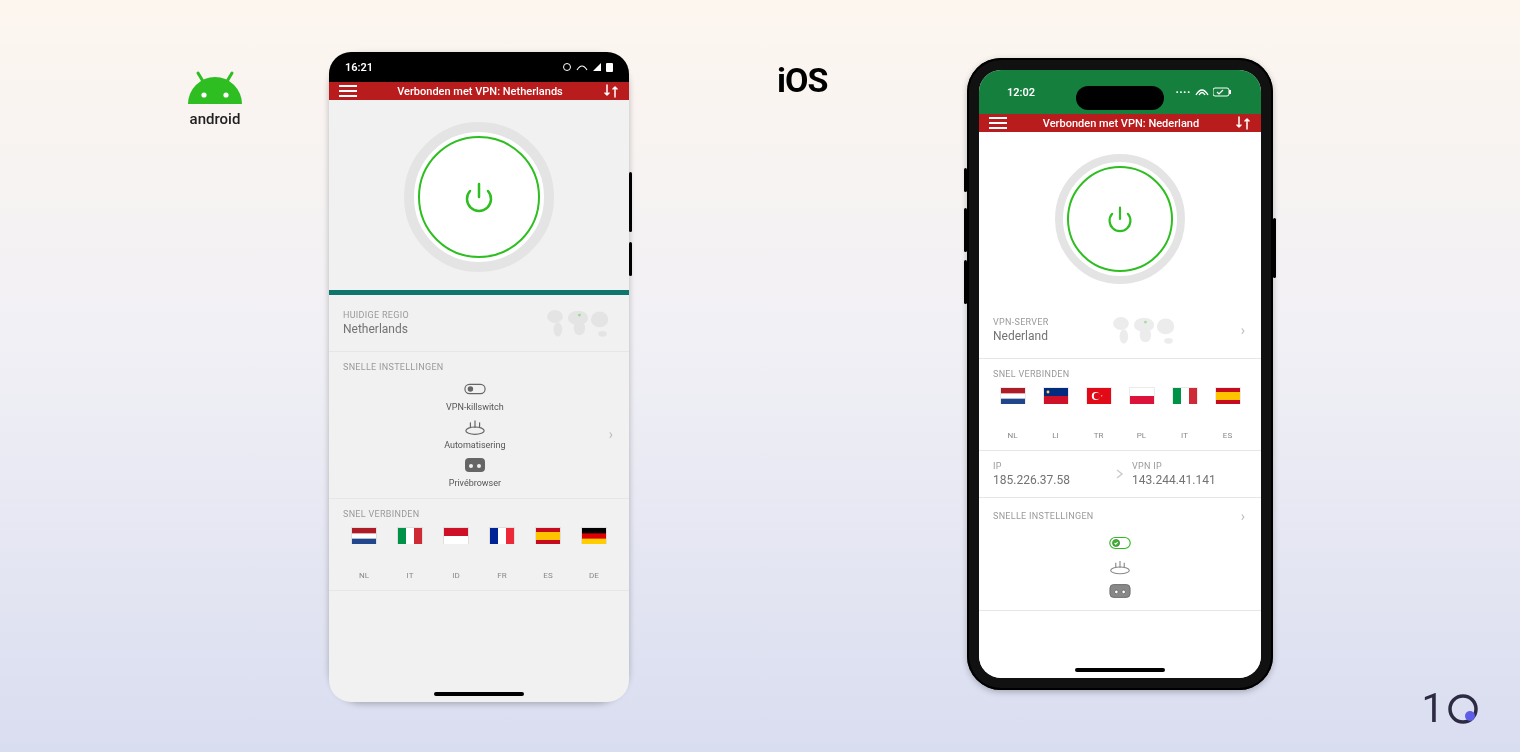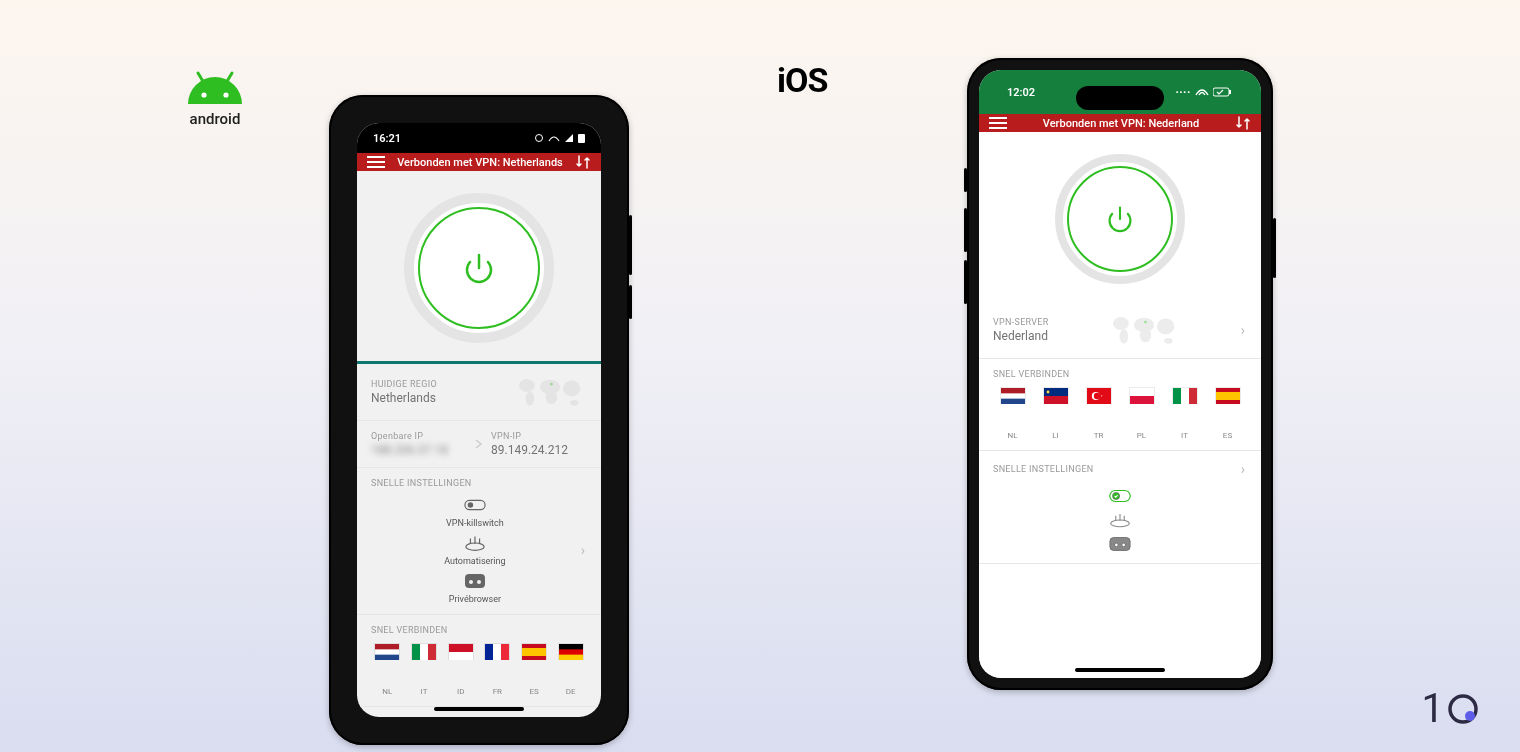--- a/index.html
+++ b/index.html
@@ -1,18 +1,18 @@
 <!DOCTYPE html>
 <html><head>
 <meta charset="utf-8">
 <style>
   * { box-sizing: border-box; margin: 0; padding: 0; font-family: -apple-system, BlinkMacSystemFont, Roboto, Arial, sans-serif; }
   body { width: 1520px; height: 752px; background: linear-gradient(180deg, #fdf6ef 0%, #f1f0f5 45%, #d9ddf0 100%); border-radius: 20px; position: relative; overflow: hidden; }
   .phone { position: absolute; background: #111; border-radius: 34px; box-shadow: inset 0 0 0 2px #000, 0 2px 6px rgba(0,0,0,.25); }
-  .phone.android { left: 329px; top: 52px; width: 300px; height: 650px; padding: 28px; margin-top: 43px; }
+  .phone.android { left: 329px; top: 52px; width: 300px; height: 650px; padding: 0; }
   .phone.ios { left: 967px; top: 58px; width: 306px; height: 632px; padding: 12px; }
   .screen { width: 100%; height: 100%; background: #f1f1f1; border-radius: 22px; overflow: hidden; display: flex; flex-direction: column; position: relative; }
   
   .statusbar { height: 30px; display: flex; align-items: center; justify-content: space-between; padding: 0 16px; font-size: 11px; font-weight: 600; }
   .android .statusbar { background: #000; color: #fff; }
   .ios .statusbar { background: #15803d; color: #fff; height: 44px; padding: 0 28px; }
   .statusbar .right { display: flex; gap: 4px; align-items: center; }
   
   .appbar { background: #b91c1c; color: #fff; height: 18px; display: flex; align-items: center; padding: 0 10px; }
   .appbar .title { flex: 1; text-align: center; font-size: 11px; font-weight: 500; }
@@ -113,51 +113,38 @@
     </div>
 
     <div class="powerwrap">
       <div class="power">
         <svg width="46" height="46" viewBox="0 0 46 46">
             <path d="M23 10v13 M14 17a12 12 0 1 0 18 0" fill="none" stroke="#2fbe21" stroke-width="2.5" stroke-linecap="round"></path>
           </svg>
       </div>
     </div>
 
-    <div class="section row" style="justify-content:space-between;border-top:3px solid #0f766e">
+    <div class="section row" style="justify-content:space-between;border-top:5px solid #0f766e">
       <div>
         <div class="lbl">HUIDIGE REGIO</div>
         <div class="val">Netherlands</div>
       </div>
       <svg class="worldmap" viewBox="0 0 100 50">
           <g fill="#d6d6d6">
             <ellipse cx="18" cy="16" rx="11" ry="9"></ellipse>
             <ellipse cx="22" cy="34" rx="6" ry="10"></ellipse>
             <ellipse cx="50" cy="18" rx="14" ry="10"></ellipse>
             <ellipse cx="52" cy="32" rx="8" ry="10"></ellipse>
             <ellipse cx="80" cy="20" rx="12" ry="11"></ellipse>
             <ellipse cx="84" cy="40" rx="6" ry="4"></ellipse>
           </g>
           <circle cx="52" cy="14" r="2" fill="#2fbe21"></circle>
         </svg>
     </div>
 
-    <div class="section row" style="gap:8px">
-      <div style="flex:1">
-        <div class="lbl" style="text-transform:none">Openbare IP</div>
-        <div class="val blurred">188.206.37.18</div>
-      </div>
-      <svg width="8" height="10">
-          <path d="M1 1l5 4-5 4" fill="none" stroke="#ccc" stroke-width="1.5"></path>
-        </svg>
-      <div style="flex:1">
-        <div class="lbl" style="text-transform:none">VPN-IP</div>
-        <div class="val">89.149.24.212</div>
-      </div>
-    </div>
 
     <div class="section">
       <div class="lbl">SNELLE INSTELLINGEN</div>
       <div class="row" style="margin-top:8px">
         <div class="quick" style="flex:1">
           <div class="qitem">
             <div class="ic">
                 <svg width="24" height="16" viewBox="0 0 24 16">
                   <rect x="1" y="3" width="22" height="10" rx="5" fill="none" stroke="#666" stroke-width="1.3"></rect>
                   <circle cx="7" cy="8" r="3" fill="#666"></circle>
@@ -354,20 +341,33 @@
           <div class="flagcol">
             <span class="flag"><svg viewBox="0 0 3 2">
                 <rect width="3" height="2" fill="#C60B1E"></rect>
                 <rect width="3" height="1" y=".5" fill="#FFC400"></rect>
               </svg></span>
             <span class="flaglabel">ES</span>
           </div>
         </div>
     </div>
 
+    <div class="section row" style="gap:8px">
+      <div style="flex:1">
+        <div class="lbl" style="text-transform:none">IP</div>
+        <div class="val">185.226.37.58</div>
+      </div>
+      <svg width="8" height="10">
+          <path d="M1 1l5 4-5 4" fill="none" stroke="#ccc" stroke-width="1.5"></path>
+        </svg>
+      <div style="flex:1">
+        <div class="lbl" style="text-transform:none">VPN IP</div>
+        <div class="val">143.244.41.141</div>
+      </div>
+    </div>
 
     <div class="section">
       <div class="row" style="justify-content:space-between">
         <div class="lbl">SNELLE INSTELLINGEN</div>
         <div class="chev">›</div>
       </div>
       <div class="quick" style="margin-top:10px;padding:0 20px">
         <div class="qitem">
           <div class="ic">
               <svg width="28" height="18" viewBox="0 0 28 18">

